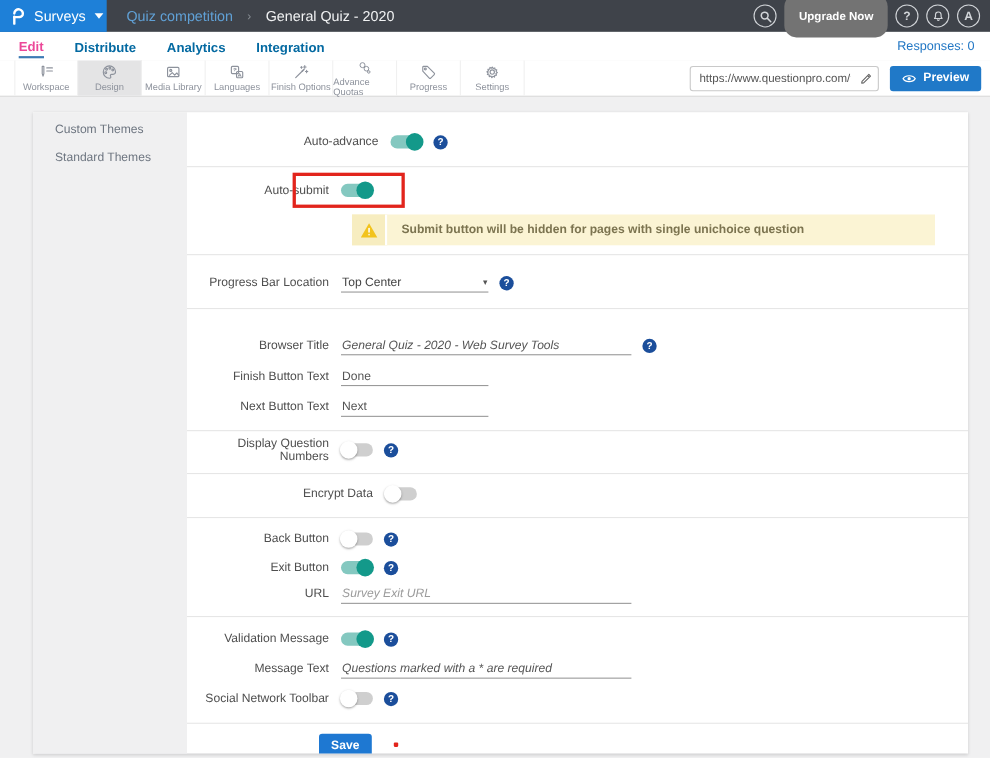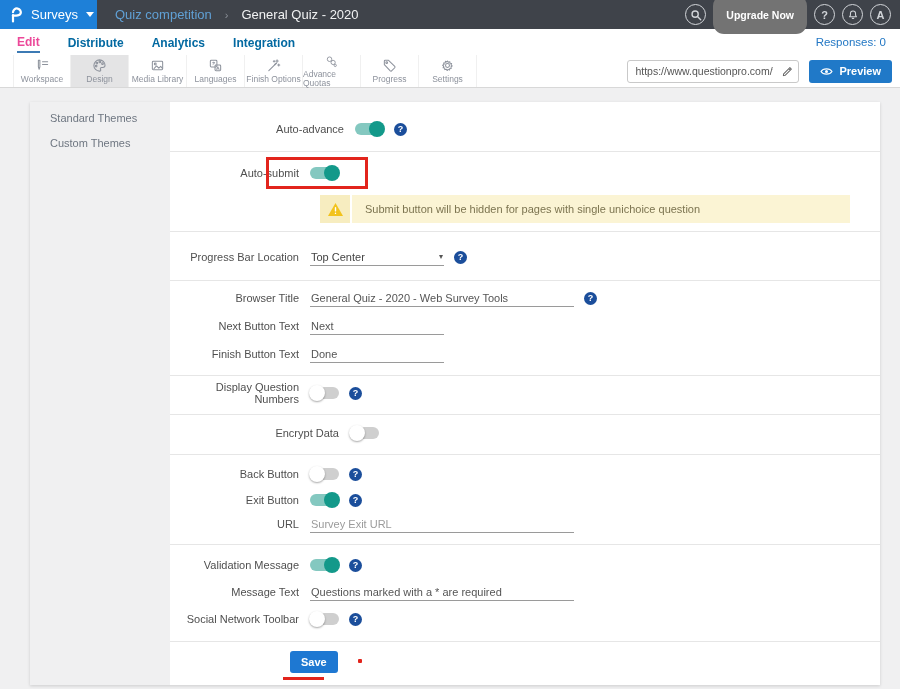--- a/index.html
+++ b/index.html
@@ -54,36 +54,36 @@
   .toggle .knob { position:absolute; top:-2px; width:16px; height:16px; border-radius:50%; }
   .toggle.on { background:#84c8c0; }
   .toggle.on .knob { right:-1px; background:#13998a; }
   .toggle.off { background:#cfcfcf; }
   .toggle.off .knob { left:-1px; background:#fff; box-shadow:0 1px 2px rgba(0,0,0,.35); }
 
   .help-dot { width:13px; height:13px; border-radius:50%; background:#1b4e9b; color:#fff; font-size:9px; font-weight:bold; display:inline-flex; align-items:center; justify-content:center; cursor:pointer; }
 
   .line-input { border:none; border-bottom:1px solid #9a9a9a; font-size:11px; color:#555; padding:2px 1px; outline:none; background:transparent; font-family:inherit; }
   .line-input::placeholder { color:#9b9b9b; }
-  .w-lg { width:264px; } .w-sm { width:134px; }
+  .w-lg { width:264px;font-style:italic; } .w-sm { width:134px; }
   .select-line { width:134px; border-bottom:1px solid #9a9a9a; display:flex; align-items:center; justify-content:space-between; padding:2px 1px; font-size:11px; color:#444; cursor:pointer; }
   .select-caret { font-size:8px; color:#555; }
 
-  .warning { display:flex; align-items:stretch; height:28px; background:#fbf4d4; margin:11px 30px 0 150px; }
+  .warning { display:flex; align-items:stretch; height:28px; background:#fbf4d4; margin:11px 30px 0 150px;font-weight:bold; }
   .warn-icon { width:32px; background:#f7edc0; border-right:2px solid #fff; display:flex; align-items:center; justify-content:center; }
   .warn-text { display:flex; align-items:center; padding-left:13px; font-size:11px; color:#7c7450; }
 
   
   .r-autoadvance { margin-top:16px;padding-left:45px; }
   .s1 { margin-top:11px; }
   .r-autosubmit { margin-top:10px; position:relative; }
   .s2 { margin-top:8px; }
   .r-progress { margin-top:14px; }
   .s3 { margin-top:12px; }
-  .r-browser { margin-top:6px; }
+  .r-browser { margin-top:22px; }
   .r-next { margin-top:6px; }
   .r-finish { margin-top:6px; }
   .s4 { margin-top:10px; }
   .r-dqn { margin-top:6px; }
   .s5 { margin-top:10px; }
   .r-encrypt { margin-top:7px;padding-left:40px; }
   .s6 { margin-top:10px; }
   .r-back { margin-top:8px; }
   .r-exit { margin-top:4px; }
   .r-url { margin-top:2px; }
@@ -226,22 +226,22 @@
       </svg>
       <span>Preview</span>
     </button>
   </div>
 </div>
 
 <div class="page">
   <div class="card">
 
     <aside class="sidebar">
+      <div class="side-item">Custom Themes</div>
       <div class="side-item">Standard Themes</div>
-      <div class="side-item">Custom Themes</div>
     </aside>
 
     <main class="content">
 
       <div class="row r-autoadvance">
         <span class="lab">Auto-advance</span>
         <span class="ctrl">
           <span class="toggle on">
               <span class="knob"></span>
             </span>
@@ -288,31 +288,31 @@
       <div class="sep s3"></div>
 
       <div class="row r-browser">
         <span class="lab">Browser Title</span>
         <span class="ctrl">
           <input class="line-input w-lg" type="text" value="General Quiz - 2020 - Web Survey Tools" style="">
           <span class="help-dot">?</span>
         </span>
       </div>
 
+      <div class="row r-finish">
+        <span class="lab">Finish Button Text</span>
+        <span class="ctrl">
+          <input class="line-input w-sm" type="text" value="Done" style="">
+        </span>
+      </div>
+
       <div class="row r-next">
         <span class="lab">Next Button Text</span>
         <span class="ctrl">
           <input class="line-input w-sm" type="text" value="Next" style="">
-        </span>
-      </div>
-
-      <div class="row r-finish">
-        <span class="lab">Finish Button Text</span>
-        <span class="ctrl">
-          <input class="line-input w-sm" type="text" value="Done" style="">
         </span>
       </div>
 
       <div class="sep s4"></div>
 
       <div class="row r-dqn">
         <span class="lab">Display Question Numbers</span>
         <span class="ctrl">
           <span class="toggle off">
               <span class="knob"></span>

